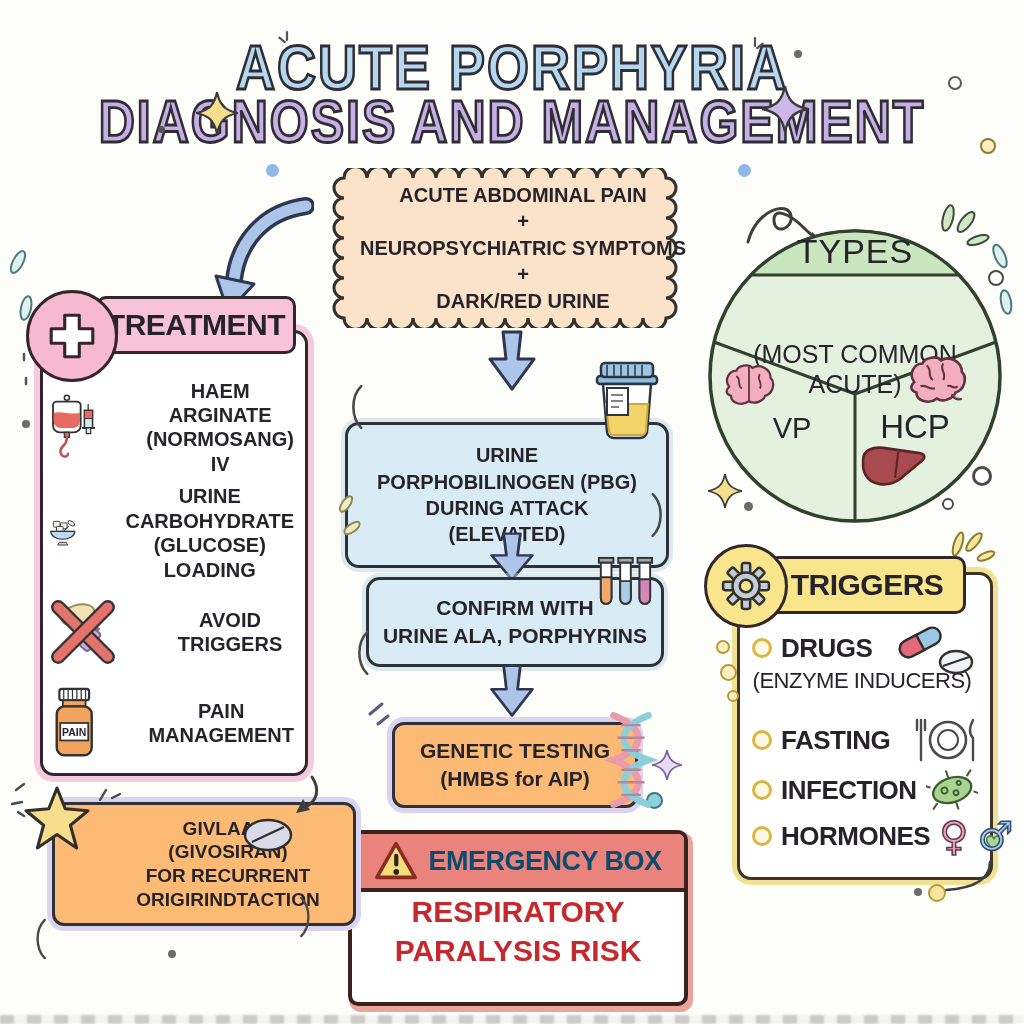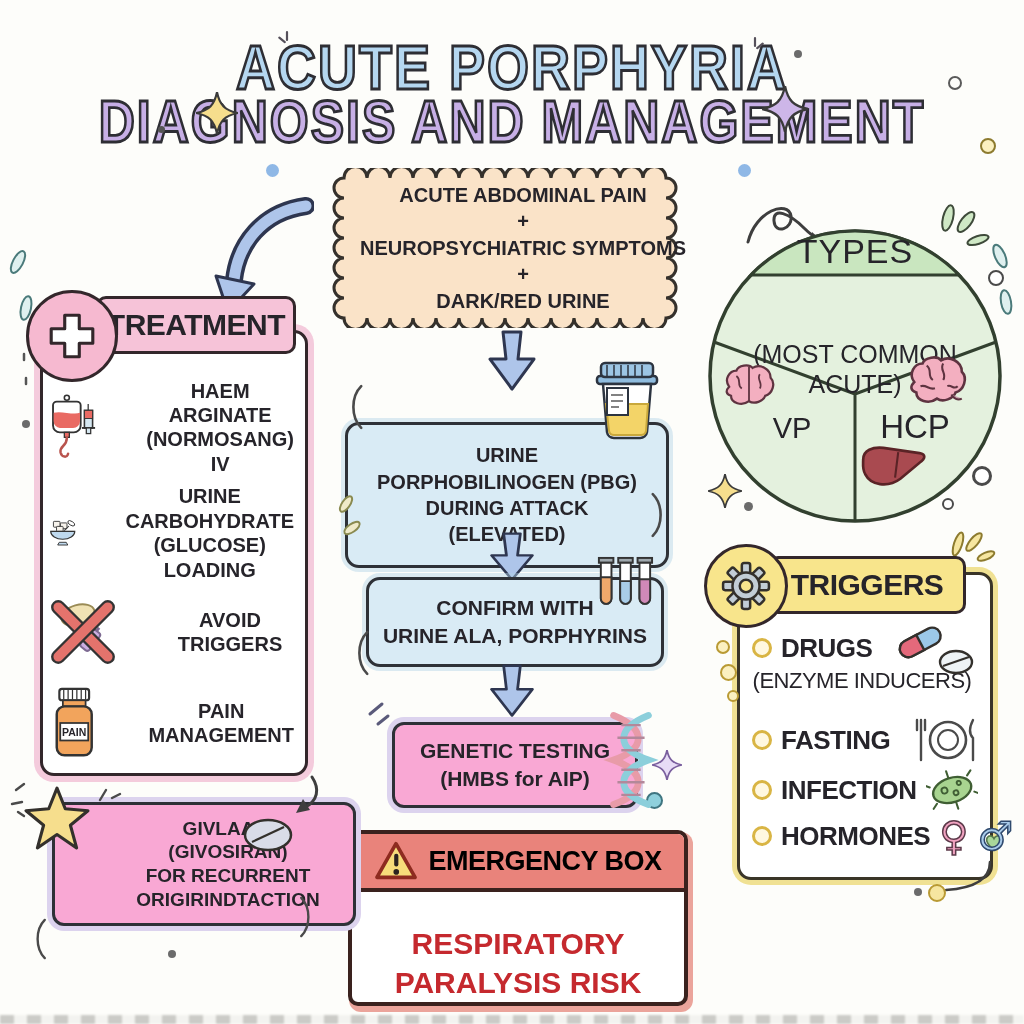--- a/index.html
+++ b/index.html
@@ -8,21 +8,21 @@
   .abs{position:absolute;}
   .txt{font-weight:400;text-align:center;white-space:pre-line;color:#26242a;}
   
   .title{left:0;right:0;text-align:center;font-weight:800;letter-spacing:2px;
     -webkit-text-stroke:2.5px #2e2e34;transform:scaleY(1.18);transform-origin:top center;}
   .t1{top:30px;font-size:54px;color:#B5D7F0;}
   .t2{top:88px;font-size:50px;color:#C7AFE6;}
   
   .bluebox{background:#D9EBF5;border:3.5px solid #2E3137;border-radius:14px;
     box-shadow:0 0 0 4px rgba(178,210,231,.45);}
-  .purplebox{background:#f9a8d4;border:3.5px solid #2E3137;border-radius:12px;
+  .purplebox{background:#fdba74;border:3.5px solid #2E3137;border-radius:12px;
     box-shadow:0 0 0 5px #DCD3EE;}
   .boxtext{width:100%;height:100%;display:flex;align-items:center;justify-content:center;
     font-weight:800;text-align:center;white-space:pre-line;line-height:1.32;}
   
   .panel-pink{background:#fff;border:3px solid #33272B;border-radius:14px;box-shadow:0 0 0 6px #F4CBDC;}
   .panel-yellow{background:#fff;border:3px solid #3A3528;border-radius:14px;box-shadow:0 0 0 5px #F0E193;}
   .pill{display:flex;align-items:center;justify-content:center;font-weight:800;
     border:3px solid #33272B;border-radius:10px;z-index:5;}
   .circ-badge{border-radius:50%;border:3px solid #33272B;z-index:6;display:flex;
     align-items:center;justify-content:center;}
@@ -32,22 +32,22 @@
   .trt-row{display:flex;align-items:center;gap:4px;padding:0 8px;}
   .trt-row .lbl{flex:1;font-size:20px;font-weight:800;text-align:center;line-height:1.22;white-space:pre-line;margin-left:44px;}
   
   .trg-row{display:flex;align-items:center;gap:9px;z-index:4;}
   .trg-row .lbl{font-size:26px;font-weight:800;letter-spacing:-.5px;}
   .bullet{width:14px;height:14px;border-radius:50%;background:#FFF8E0;border:3px solid #D9B544;flex:0 0 auto;}
   
   .emg{border:4px solid #3A221E;border-radius:10px;background:#fff;box-shadow:3px 4px 0 2px #EBA49B;overflow:hidden;}
   .emg-head{height:54px;background:#E9837B;border-bottom:4px solid #3A221E;
     display:flex;align-items:center;justify-content:center;gap:10px;}
-  .emg-head .lbl{font-size:27px;font-weight:800;color:#000000;letter-spacing:-.5px;}
-  .emg-body{display:flex;align-items:flex-end;justify-content:center;height:calc(100% - 58px);}
+  .emg-head .lbl{font-size:27px;font-weight:800;color:#0c4a6e;letter-spacing:-.5px;}
+  .emg-body{display:flex;align-items:flex-start;justify-content:center;height:calc(100% - 58px);}
   .emg-body .lbl{font-size:30px;font-weight:800;color:#C5292E;text-align:center;white-space:pre-line;line-height:1.3;}
   .dot{border-radius:50%;position:absolute;}
 </style>
 </head>
 <body>
 
 <div class="canvas">
 
   <div class="abs title t1">ACUTE PORPHYRIA</div>
   <div class="abs title t2">DIAGNOSIS AND MANAGEMENT</div>

